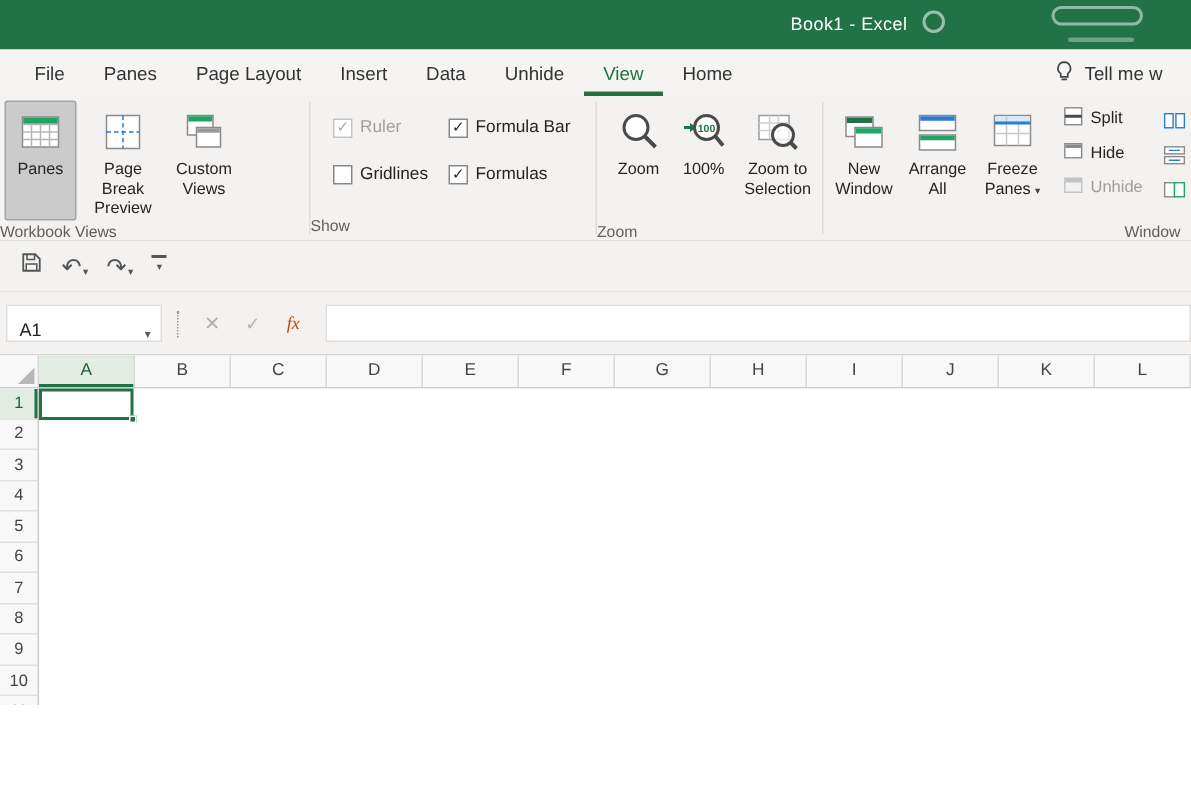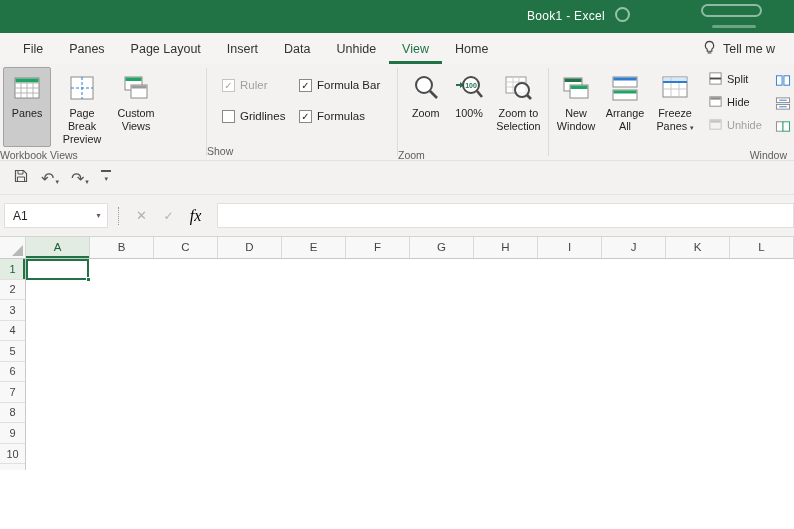--- a/index.html
+++ b/index.html
@@ -68,27 +68,27 @@
   .qbtn { display:flex; align-items:flex-end; justify-content:center; height:24px; padding:2px 6px; color:#555; }
   .qglyph { font-size:16px; line-height:18px; color:#555; }
   .qcaret { font-size:7px; color:#555; line-height:12px; margin-left:1px; }
   .cqat { display:flex; flex-direction:column; align-items:center; justify-content:center; height:20px; }
   .cqat .bar { width:10px; height:2px; background:#555; margin-bottom:1px; }
 
   
   .frow { height:42px; background:#f3f2f1; border-bottom:1px solid #d4d4d4; display:flex;
     align-items:center; padding-left:4px; }
   .namebox { width:104px; height:25px; background:#fff; border:1px solid #e1dfdd; display:flex;
-    align-items:center; font-size:12px; color:#252423; }
+    align-items:flex-end; font-size:12px; color:#252423; }
   .namebox .nval { flex:1; padding-left:8px; }
   .namebox .ncaret { width:17px; text-align:center; color:#605e5c; font-size:8px; }
   .fdots { height:18px; border-left:1px dotted #9a9a9a; margin:0 9px 0 10px; }
   .fbtn { width:27px; text-align:center; font-size:13px; color:#b3b0ad; }
   .fbtn.enter { font-size:12px; }
-  .fbtn.fx { color:#000000; font-style:italic; font-family:"Liberation Serif",serif; font-size:16px; }
+  .fbtn.fx { color:#c2410c; font-style:italic; font-family:"Liberation Serif",serif; font-size:12px; }
   .finput { flex:1; height:25px; background:#fff; border:1px solid #e1dfdd; margin-left:8px;
     font-size:12px; color:#252423; padding-left:6px; line-height:23px; }
 
   
   .headers { display:flex; height:22px; background:#f8f8f8; border-bottom:1px solid #c9c9c9; }
   .corner { width:26px; position:relative; border-right:1px solid #d8d8d8; background:#f8f8f8; }
   .corner .tri { position:absolute; right:2px; bottom:2px; width:0; height:0;
     border-left:11px solid transparent; border-bottom:11px solid #b8b8b8; }
   .colh { width:64px; text-align:center; font-size:11.5px; color:#444; line-height:21px;
     border-right:1px solid #d8d8d8; }

